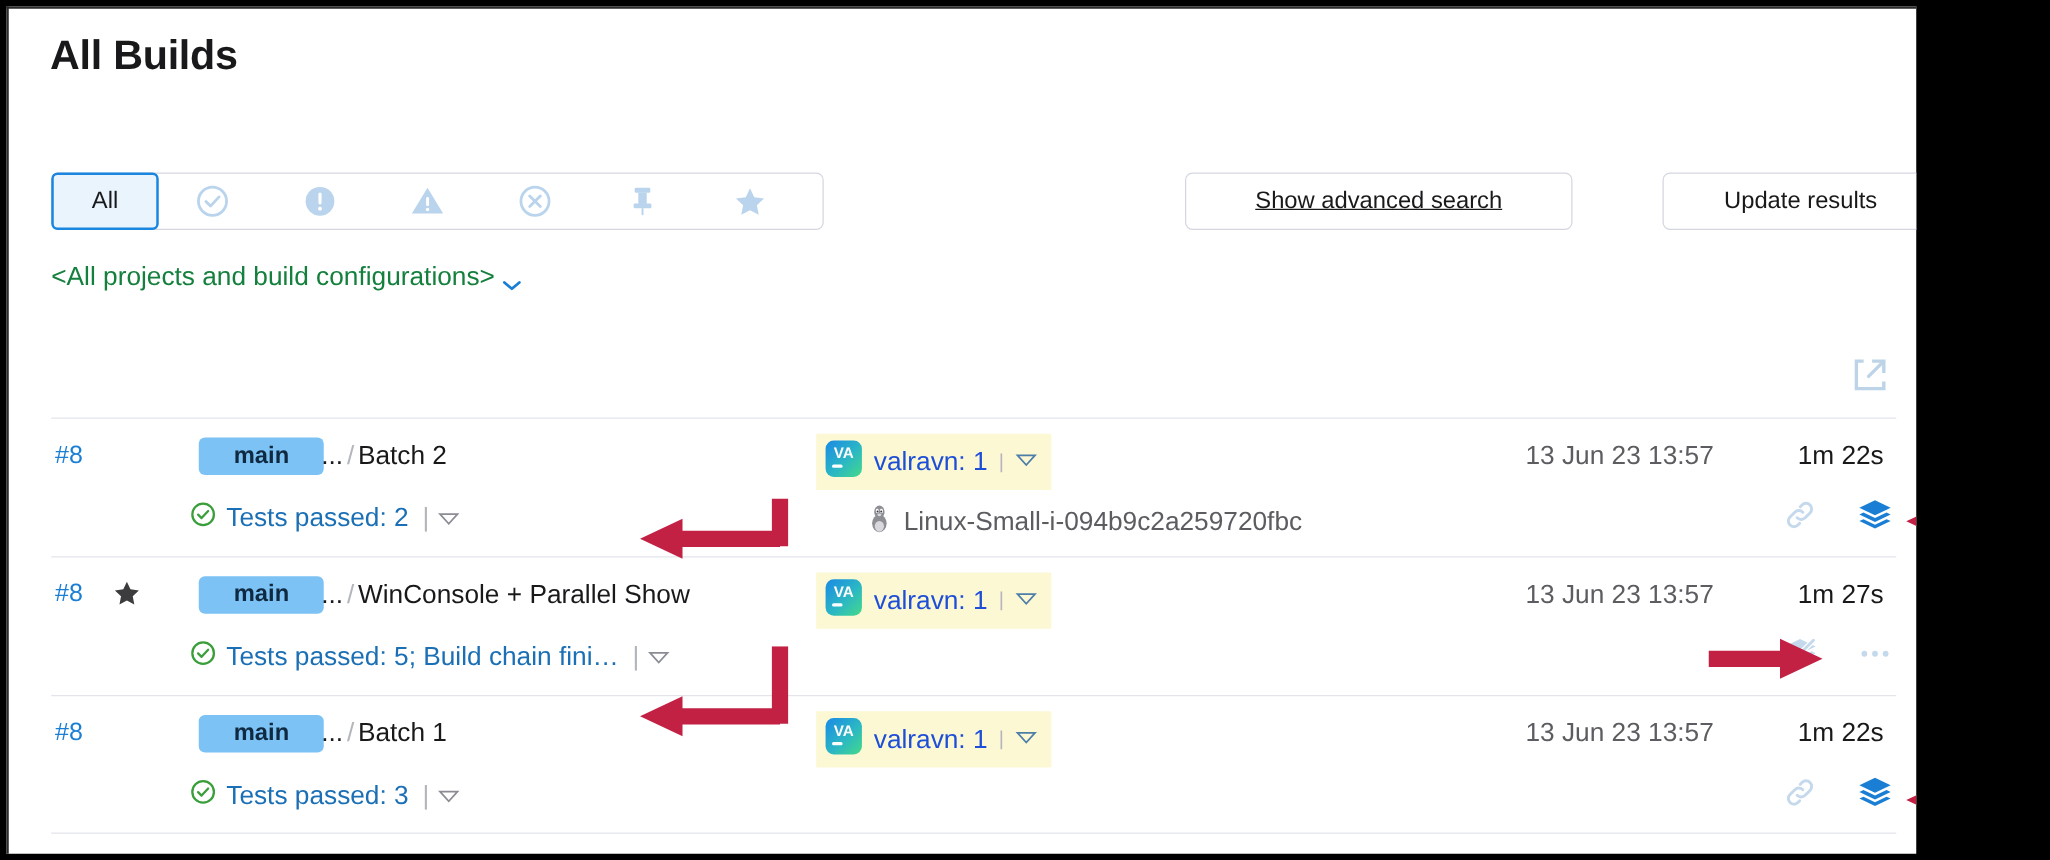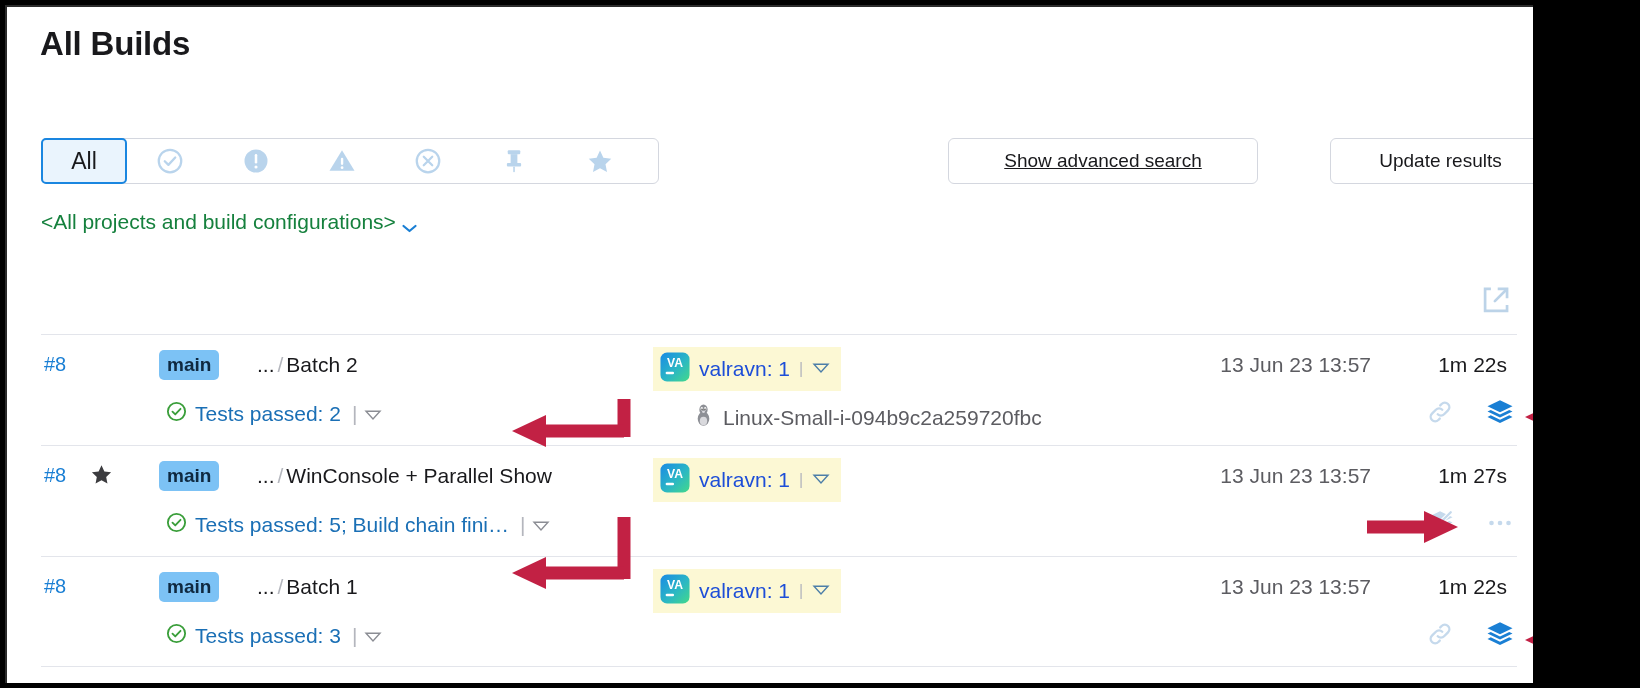--- a/index.html
+++ b/index.html
@@ -38,21 +38,21 @@
     display:flex;align-items:stretch;
   }
   .filter-tab{
     width:86px;display:flex;align-items:center;justify-content:center;
     box-sizing:border-box;cursor:pointer;
   }
   .filter-tab.active{
     background:#eaf4fd;border:2px solid #1a86e0;border-radius:5px;
     margin:-1px 0 -1px -1px;height:46px;
   }
-  .filter-tab .lbl{font-size:23px;color:#19191c;}
+  .filter-tab .lbl{font-size:19px;color:#19191c;}
   .filter-tab svg{display:block;}
   
   .topbtn{
     position:absolute;top:131px;height:46px;
     border:1px solid #d4d7df;border-radius:6px;background:#fff;
     display:flex;align-items:center;justify-content:center;
     font-size:19px;color:#19191c;cursor:pointer;box-sizing:border-box;
   }
   #btn-adv{left:941px;width:310px;text-decoration:underline;}
   #btn-upd{left:1281px;width:221px;margin-left:42px;}
@@ -71,27 +71,27 @@
     position:relative;
     border-top:1px solid #e3e5eb;
     height:111px;box-sizing:border-box;
   }
   .row:last-child{border-bottom:1px solid #e3e5eb;}
   .c-num{position:absolute;left:3px;top:18px;font-size:20px;color:#1a7fd4;cursor:pointer;}
   .c-star{position:absolute;left:48px;top:16px;font-size:24px;color:#4a4a4a;line-height:1;}
   .branch{
     position:absolute;left:118px;top:15px;
     background:#7cc2f5;color:#0f2940;border-radius:5px;
-    padding:4px 8px;font-size:19px;font-weight:600;text-align:center;
+    padding:4px 28px;font-size:19px;font-weight:600;text-align:center;
   }
   .cfg{position:absolute;left:216px;top:18px;font-size:21px;color:#19191c;white-space:nowrap;}
   .cfg .dots{color:#19191c;}
   .cfg .sep{color:#b4b6bd;padding:0 3px;}
   .status{
-    position:absolute;left:124px;top:65px;
+    position:absolute;left:110px;top:65px;
     display:flex;align-items:center;gap:7px;font-size:21px;color:#1a6fb5;
     white-space:nowrap;cursor:pointer;
   }
   .status .vbar{color:#b4b6bd;padding-left:4px;}
   .agentbox{
     position:absolute;left:612px;top:12px;
     background:#fcf8d4;border-radius:0;
     padding:5px 11px 5px 7px;
     display:flex;align-items:center;gap:9px;
   }

